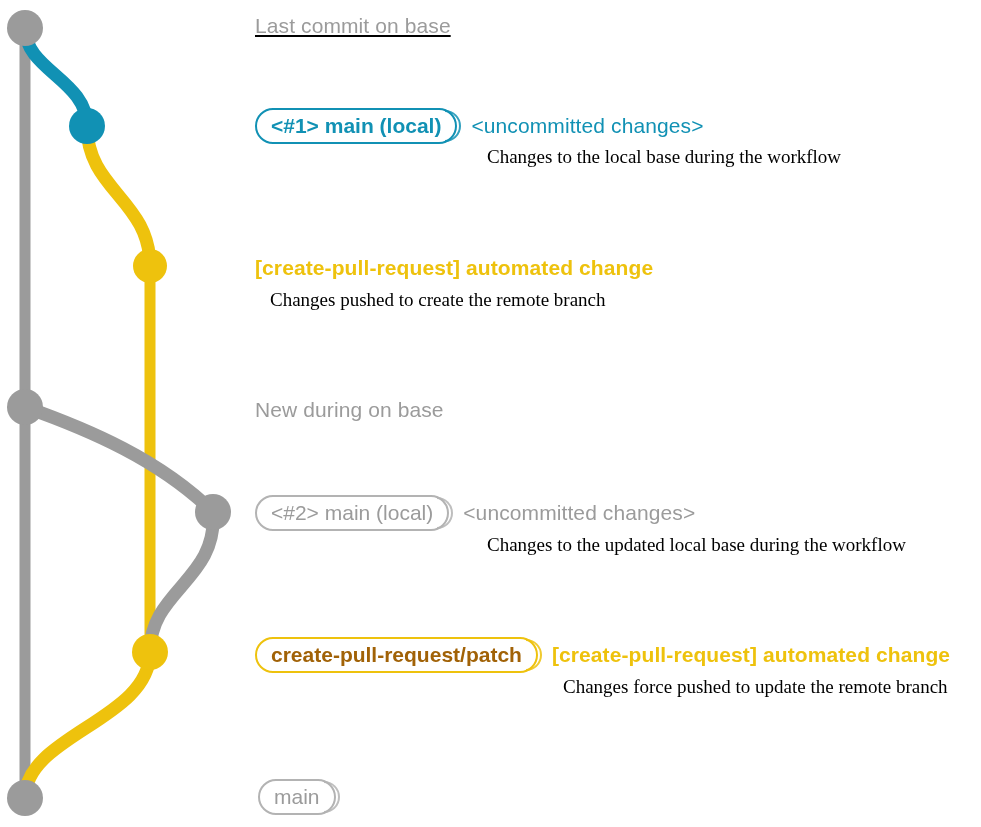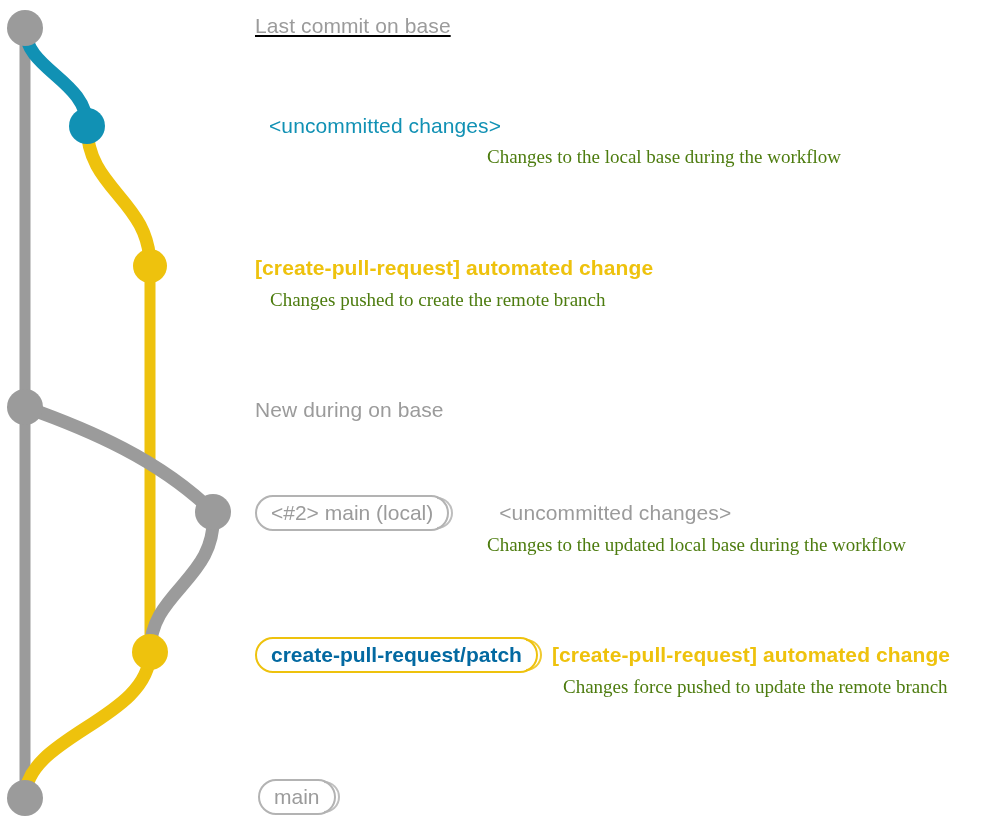--- a/index.html
+++ b/index.html
@@ -40,21 +40,21 @@
     border: 2px solid currentColor;
     padding: 5px 14px 6px 14px;
     font-family: "Liberation Sans", sans-serif;
     font-size: 21px;
     line-height: 1;
     font-weight: 700;
     background: #ffffff;
     box-sizing: border-box;
   }
   .badge.blue   { color: #1191b4; border-color: #1191b4; }
-  .badge.yellow { color: #0369a1; border-color: #eec20d; }
+  .badge.yellow { color: #a16207; border-color: #eec20d; }
   .badge.gray   { color: #9b9b9b; border-color: #b3b3b3; font-weight: 400; }
 
   
   .badge-wrap {
     position: relative;
     display: inline-block;
   }
   .badge-wrap::after {
     content: "";
     position: absolute;
@@ -84,21 +84,21 @@
   .subject.gray   { color: #9b9b9b; }
 
   
   .subject.standalone { margin-left: 0; }
 
   
   .description {
     position: absolute;
     font-family: "Liberation Serif", "DejaVu Serif", serif;
     font-size: 19px;
-    color: #4d7c0f;
+    color: #000000;
     white-space: nowrap;
   }
 </style>
 </head>
 <body>
 
 <svg id="graph-svg" viewBox="0 0 981 827" xmlns="http://www.w3.org/2000/svg">
 
   <path d="M 25 28 L 25 798" stroke="#9b9b9b" stroke-width="11" fill="none" stroke-linecap="round"></path>
 
@@ -121,34 +121,37 @@
   <circle cx="213" cy="512" r="18" fill="#9b9b9b"></circle>
   <circle cx="150" cy="652" r="18" fill="#eec20d"></circle>
   <circle cx="25" cy="798" r="18" fill="#9b9b9b"></circle>
 </svg>
 
 <div class="row" style="left:255px; top:26px; transform:translateY(-50%);text-decoration:underline;">
   <span class="subject gray standalone">Last commit on base</span>
 </div>
 
 <div class="row" style="left:255px; top:126px; transform:translateY(-50%);">
+  <span class="badge-wrap blue">
+    <span class="badge blue">&lt;#1&gt; main (local)</span>
+  </span>
   <span class="subject blue">&lt;uncommitted changes&gt;</span>
 </div>
 <div class="description" style="left:487px; top:146px;">Changes to the local base during the workflow</div>
 
 <div class="row" style="left:255px; top:268px; transform:translateY(-50%);">
   <span class="subject yellow standalone">[create-pull-request] automated change</span>
 </div>
 <div class="description" style="left:270px; top:289px;text-align:right;">Changes pushed to create the remote branch</div>
 
 <div class="row" style="left:255px; top:410px; transform:translateY(-50%);">
   <span class="subject gray standalone">New during on base</span>
 </div>
 
-<div class="row" style="left:255px; top:513px; transform:translateY(-50%);gap:36px;">
+<div class="row" style="left:255px; top:513px; transform:translateY(-50%);">
   <span class="badge-wrap gray">
     <span class="badge gray">&lt;#2&gt; main (local)</span>
   </span>
   <span class="subject gray">&lt;uncommitted changes&gt;</span>
 </div>
 <div class="description" style="left:487px; top:534px;text-align:center;">Changes to the updated local base during the workflow</div>
 
 <div class="row" style="left:255px; top:655px; transform:translateY(-50%);">
   <span class="badge-wrap yellow">
     <span class="badge yellow">create-pull-request/patch</span>

